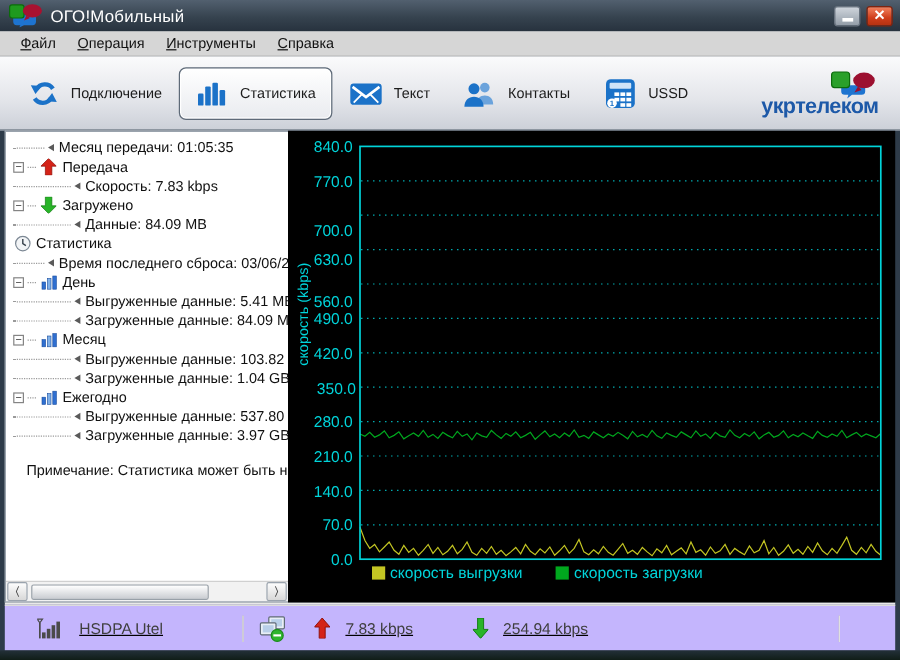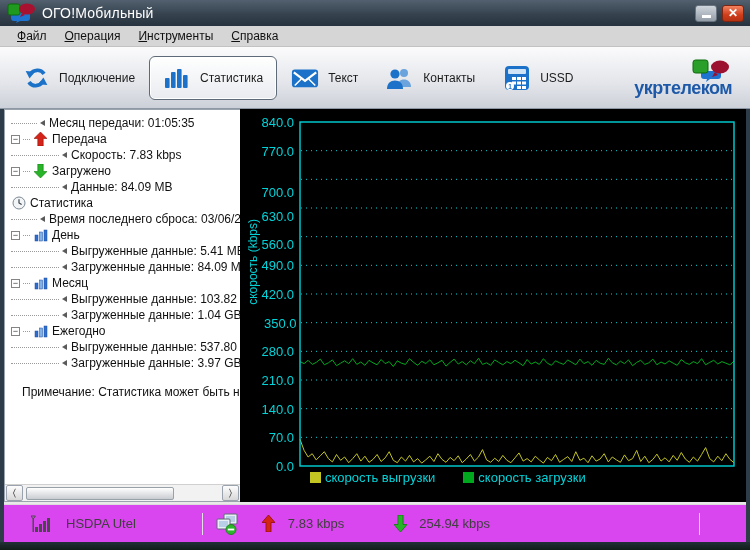--- a/index.html
+++ b/index.html
@@ -44,21 +44,21 @@
   
   .chart-panel{flex:1 1 auto;background:#000;position:relative;overflow:hidden;}
   .ytick{position:absolute;width:54px;text-align:right;font-size:13px;color:#00d4da;}
   .y-title{position:absolute;left:6px;top:110px;color:#00d4da;font-size:12px;writing-mode:vertical-rl;transform:rotate(180deg);}
   .legend{position:absolute;left:70px;top:361px;display:flex;gap:28px;align-items:center;}
   .legend-item{display:flex;align-items:center;gap:4px;}
   .legend-swatch{width:11px;height:11px;display:inline-block;}
   .legend-label{font-size:13px;color:#00d4da;}
   
   .statusline{height:2px;background:#e9e9e9;margin:0 4px;flex:0 0 auto;}
-  .status-bar{height:38px;background:#d946ef;margin:0 4px;display:flex;align-items:center;flex:0 0 auto;border-top:1px solid #dcdcdc;}
+  .status-bar{height:38px;background:#c4b5fd;margin:0 4px;display:flex;align-items:center;flex:0 0 auto;border-top:1px solid #dcdcdc;text-decoration:underline;}
   .sb-text{font-size:13px;color:#3f3f3f;}
   .sb-sep{width:1px;height:22px;background:#a8a8a8;border-right:1px solid #e0e0e0;}
   .bottom-strip{height:8px;flex:0 0 auto;background:linear-gradient(#233039,#101d17);}
 </style>
 </head>
 <body>
 
 <div class="window">
 
   <div class="title-bar">
@@ -306,21 +306,21 @@
           </span>
           <span class="legend-item">
             <span class="legend-swatch" style="background: rgb(0, 168, 30);"></span>
             <span class="legend-label">скорость загрузки</span>
           </span>
         </div>
     <div class="ytick" style="top: 6px;">840.0</div>
         <div class="ytick" style="top: 34.6667px;">770.0</div>
         <div class="ytick" style="top: 76px;">700.0</div>
         <div class="ytick" style="top: 100px;">630.0</div>
-        <div class="ytick" style="top: 128px;">560.0</div>
+        <div class="ytick" style="top: 135px;">560.0</div>
         <div class="ytick" style="top: 149.333px;">490.0</div>
         <div class="ytick" style="top: 178px;">420.0</div>
         <div class="ytick" style="top: 206.667px; padding-left: 24px;">350.0</div>
         <div class="ytick" style="top: 235.333px;">280.0</div>
         <div class="ytick" style="top: 264px;">210.0</div>
         <div class="ytick" style="top: 292.667px;">140.0</div>
         <div class="ytick" style="top: 321.333px;">70.0</div>
         <div class="ytick" style="top: 350px;">0.0</div>
         <svg width="506" height="394" style="position: absolute; left: 0px; top: 0px;">
           <line x1="61" x2="493" y1="41.666666666666664" y2="41.666666666666664" stroke="#00d4da" stroke-width="1" stroke-dasharray="1 4"></line>

